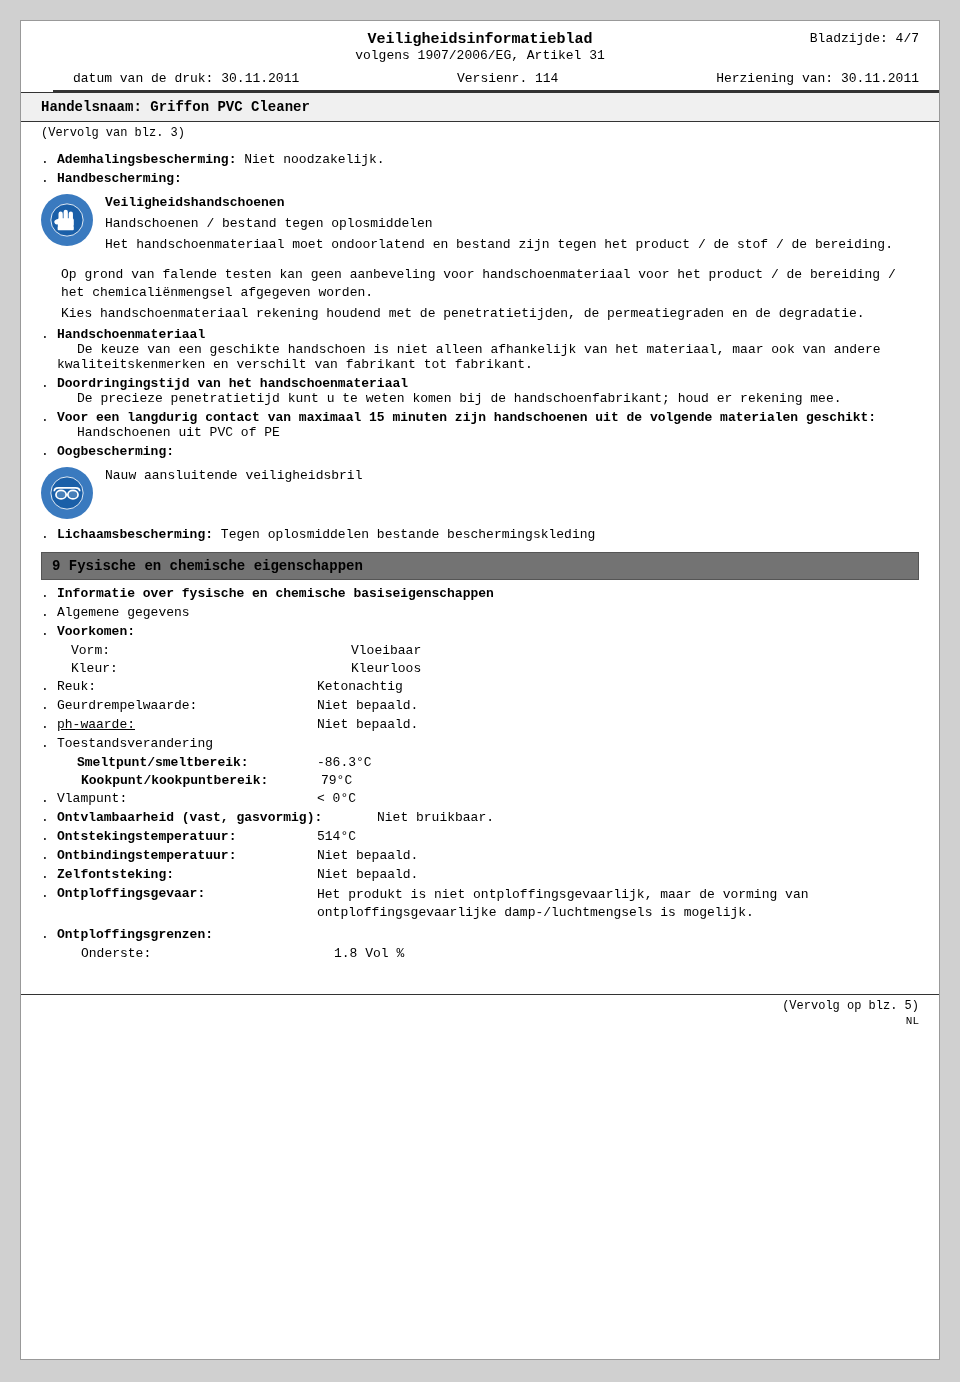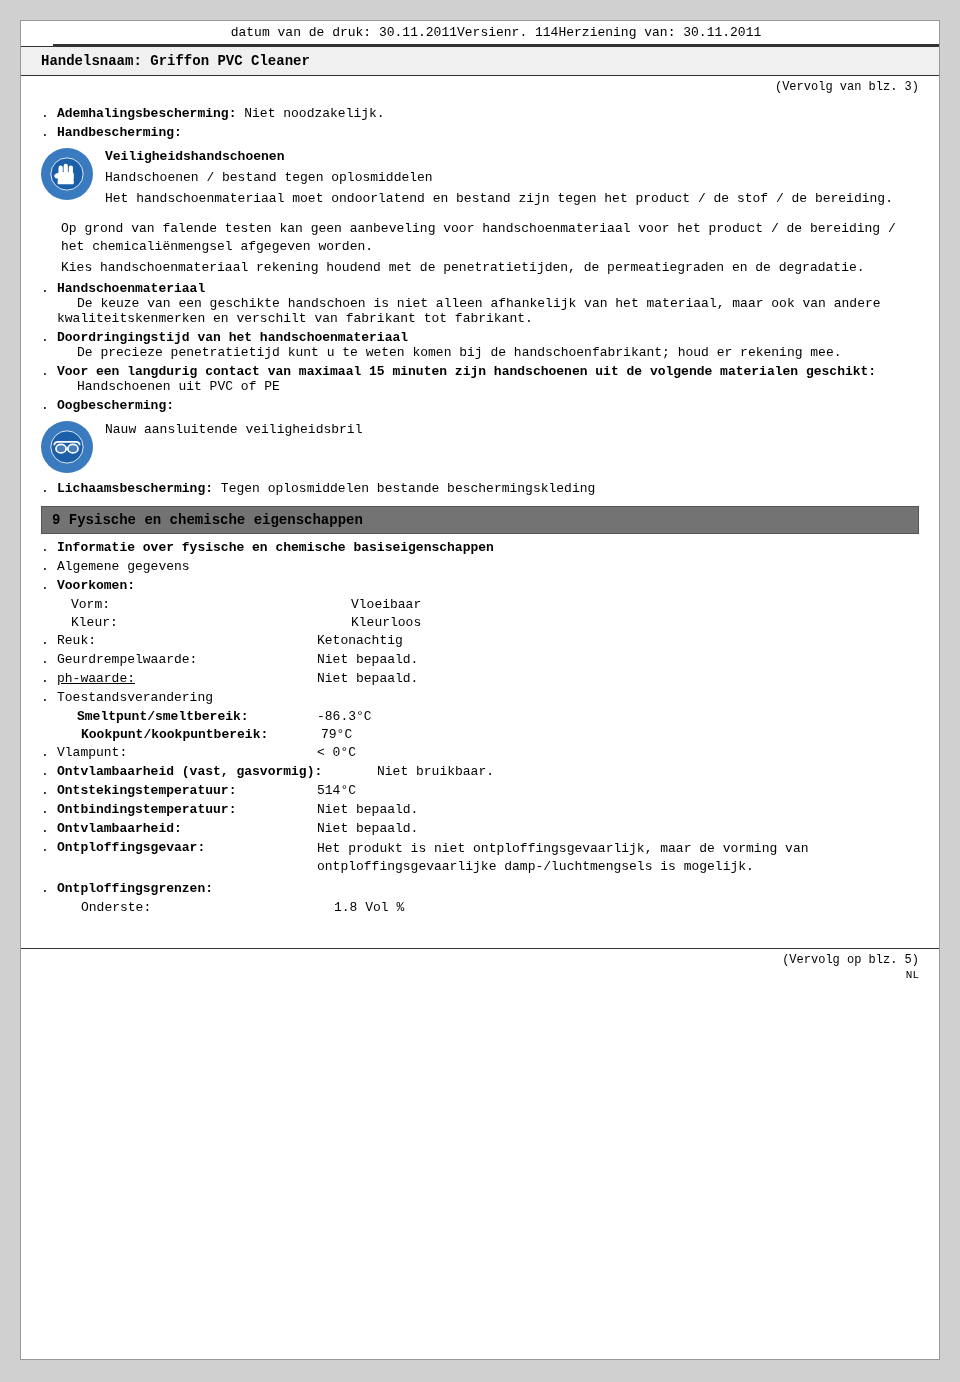--- a/index.html
+++ b/index.html
@@ -36,21 +36,21 @@
       font-weight: bold;
       font-size: 15px;
     }
 
     .header-subtitle {
       font-size: 13px;
     }
 
     .meta-row {
       display: flex;
-      justify-content: center;
+      justify-content: space-between;
       padding: 4px 20px;
       font-size: 13px;
       border-bottom: 2px solid #333;
       margin-left: 32px;
     }
 
     .product-name-bar {
       background: #f0f0f0;
       border: 1px solid #333;
       border-left: none;
@@ -58,21 +58,20 @@
       padding: 6px 20px;
       font-weight: bold;
       font-size: 14px;
     }
 
     .content {
       padding: 10px 20px 20px 20px;
     }
 
     .vervolg-note {
-      text-align: right;
       font-size: 12px;
       padding: 4px 20px 2px 20px;
     }
 
     .bullet-item {
       display: flex;
       margin-bottom: 4px;
     }
 
     .bullet {
@@ -159,20 +158,32 @@
     p {
       margin-bottom: 3px;
       line-height: 1.4;
     }
   </style>
 </head>
 <body>
 
 <div class="page">
 
+  <div class="header">
+    <div style="display:flex; justify-content:space-between; align-items:flex-start;">
+      <div style="flex:1;"></div>
+      <div style="flex:2; text-align:center;">
+        <div class="header-title">Veiligheidsinformatieblad</div>
+        <div class="header-subtitle">volgens 1907/2006/EG, Artikel 31</div>
+      </div>
+      <div style="flex:1; text-align:right;">
+        <span>Bladzijde: 4/7</span>
+      </div>
+    </div>
+  </div>
 
   <div class="meta-row">
     <span>
       <span>datum van de druk:</span>
       <span>30.11.2011</span>
     </span>
     <span>
       <span>Versienr.</span>&nbsp;<span>114</span>
     </span>
     <span>
@@ -361,21 +372,21 @@
     </div>
 
     <div class="bullet-item">
       <span class="bullet">.</span>
       <span class="prop-label" style="min-width:260px; max-width:260px;"><span class="bold">Ontbindingstemperatuur:</span></span>
       <span>Niet bepaald.</span>
     </div>
 
     <div class="bullet-item">
       <span class="bullet">.</span>
-      <span class="prop-label" style="min-width:260px; max-width:260px;"><span class="bold">Ontvlambaarheid:</span></span>
+      <span class="prop-label" style="min-width:260px; max-width:260px;"><span class="bold">Zelfontsteking:</span></span>
       <span>Niet bepaald.</span>
     </div>
 
     <div class="bullet-item">
       <span class="bullet">.</span>
       <span style="display:flex; flex:1;">
         <span class="prop-label" style="min-width:260px; max-width:260px;"><span class="bold">Ontploffingsgevaar:</span></span>
         <span style="flex:1; line-height:1.4;">Het produkt is niet ontploffingsgevaarlijk, maar de vorming van ontploffingsgevaarlijke damp-/luchtmengsels is mogelijk.</span>
       </span>
     </div>

